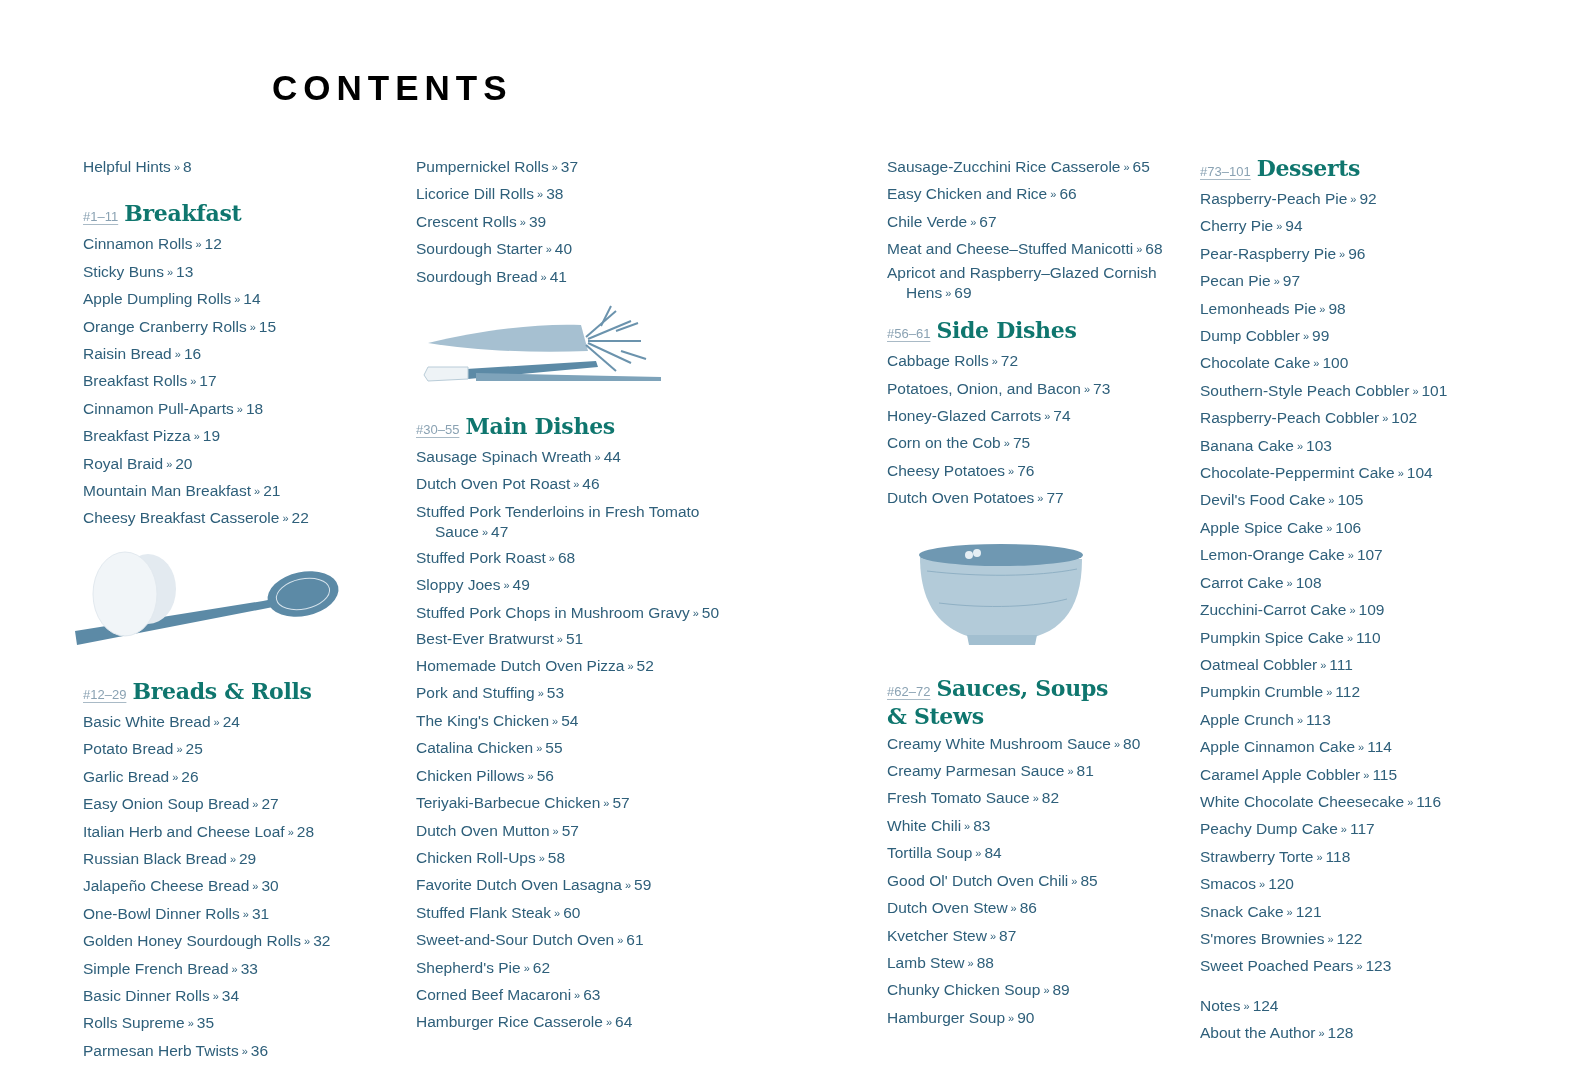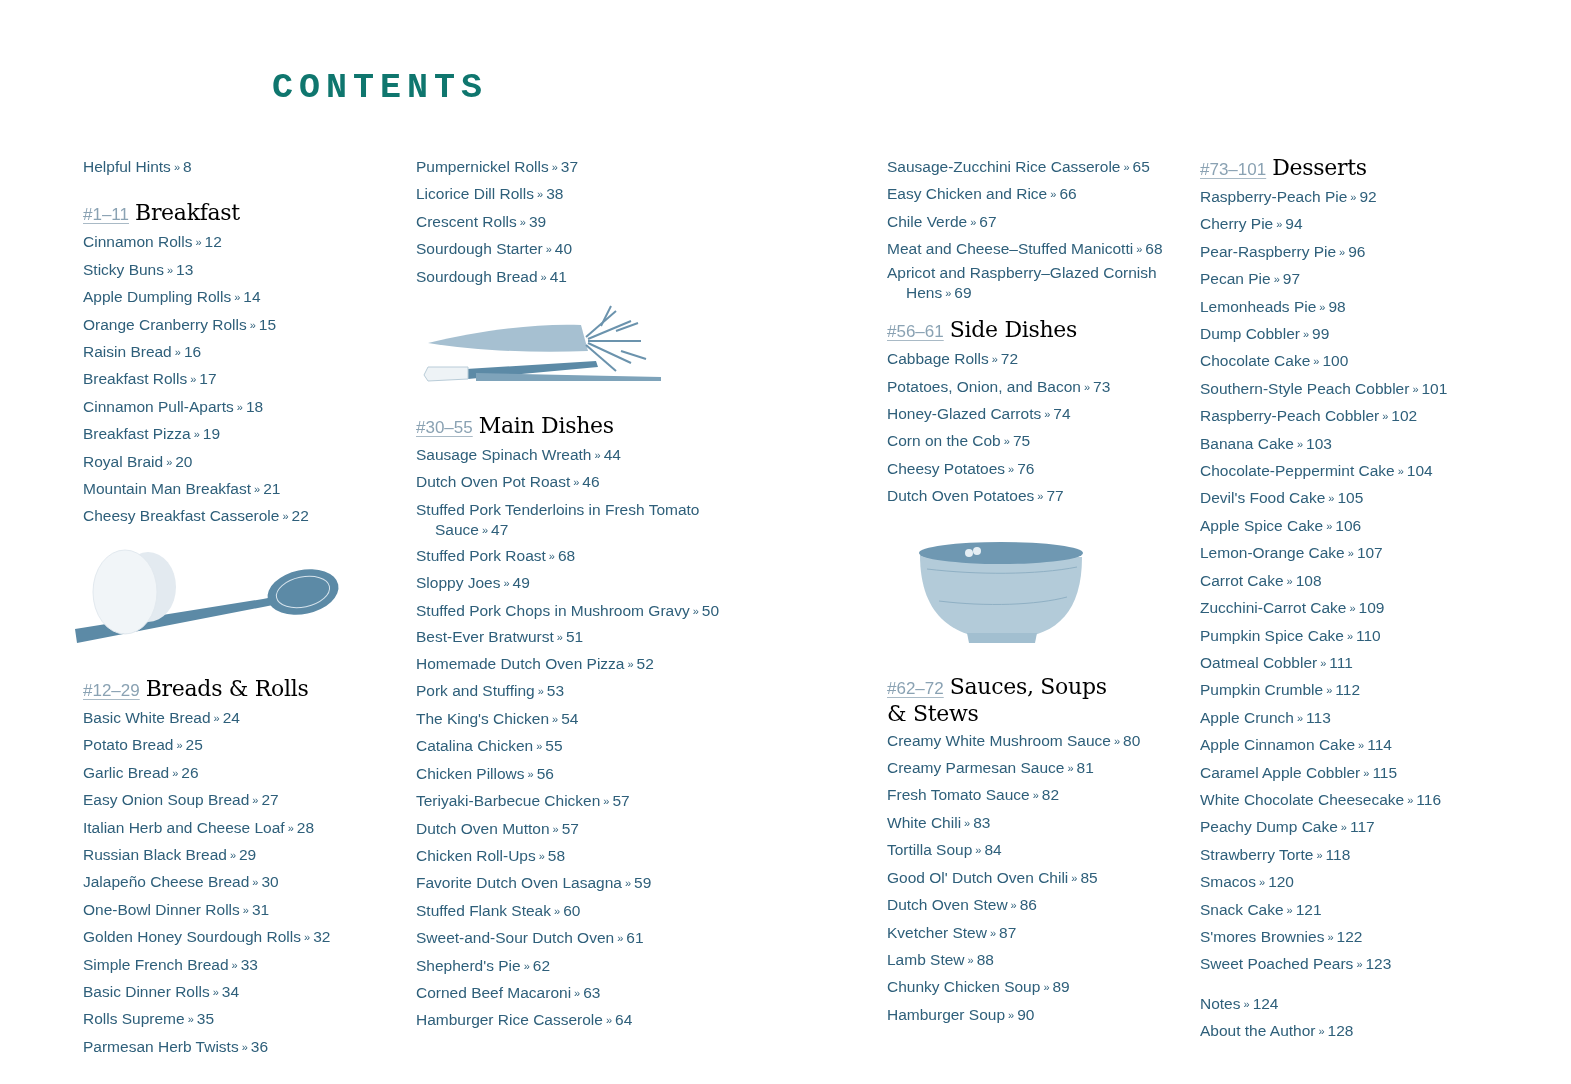--- a/index.html
+++ b/index.html
@@ -1,28 +1,28 @@
 <!DOCTYPE html>
 <html><head>
 <meta charset="utf-8">
 <style>
   html, body { margin: 0; padding: 0; background: #ffffff; }
   body { width: 1571px; height: 1084px; position: relative; overflow: hidden;
          font-family: "Liberation Sans", sans-serif; color: #2e5f7a; }
-  .title { position: absolute; left: 272px; top: 68px; font-family: Liberation Mono, monospace;
-           font-weight: bold; font-size: 35px; letter-spacing: 6px; color: #0f766e; margin: 0; }
+  .title { position: absolute; left: 272px; top: 68px; font-family: Liberation Sans, sans-serif;
+           font-weight: bold; font-size: 35px; letter-spacing: 6px; color: #000000; margin: 0; }
   .col { position: absolute; top: 154px; width: 300px; }
   .col1 { left: 83px; } .col2 { left: 416px; } .col3 { left: 887px; } .col4 { left: 1200px; }
   .entry { font-size: 15.5px; line-height: 25.4px; white-space: nowrap; color: #2e5f7a; cursor: pointer; }
   .entry.wrap { white-space: normal; line-height: 20px; padding-left: 19px; text-indent: -19px; margin: 3px 0 2px; width: 300px; }
   .sep { font-size: 11px; padding: 0 3px; position: relative; top: -1px; }
   .section { margin-top: 6px; margin-bottom: 0; line-height: 28px; }
-  .range { font-size: 17px; color: #8aa2b3; text-decoration: underline; text-decoration-color: #a9bac6;
+  .range { font-size: 13px; color: #8aa2b3; text-decoration: underline; text-decoration-color: #a9bac6;
            text-underline-offset: 3px; margin-right: 6px; }
-  .stitle { font-family: "DejaVu Serif", serif; font-weight: normal; font-size: 22px; color: #000000; letter-spacing: -0.3px; text-align: center; }
+  .stitle { font-family: "DejaVu Serif", serif; font-weight: bold; font-size: 22px; color: #0f766e; letter-spacing: -0.3px; text-align: center; }
   .gap { height: 12px; }
   .illus { display: block; }
 </style>
 </head>
 <body>
 
 <h1 class="title">CONTENTS</h1>
 
 <div class="col col1">
   <div class="entry"><span>Helpful Hints</span><span class="sep">»</span><span>8</span></div>

